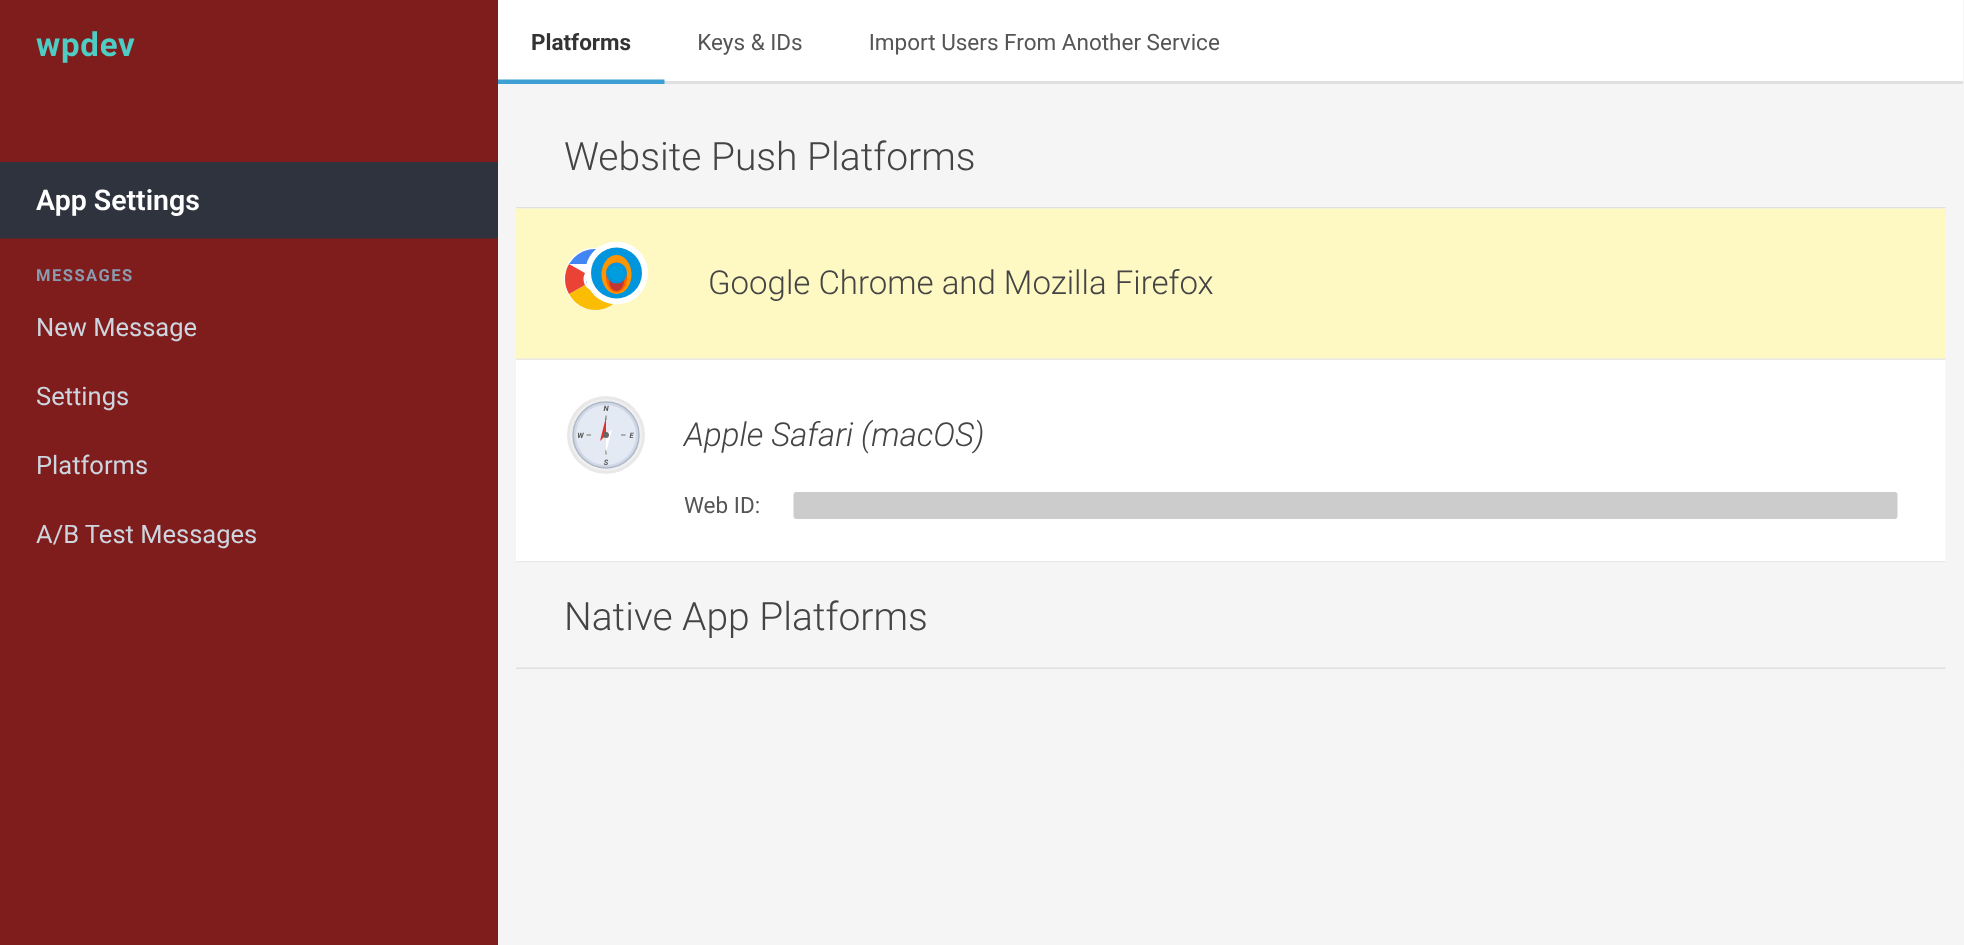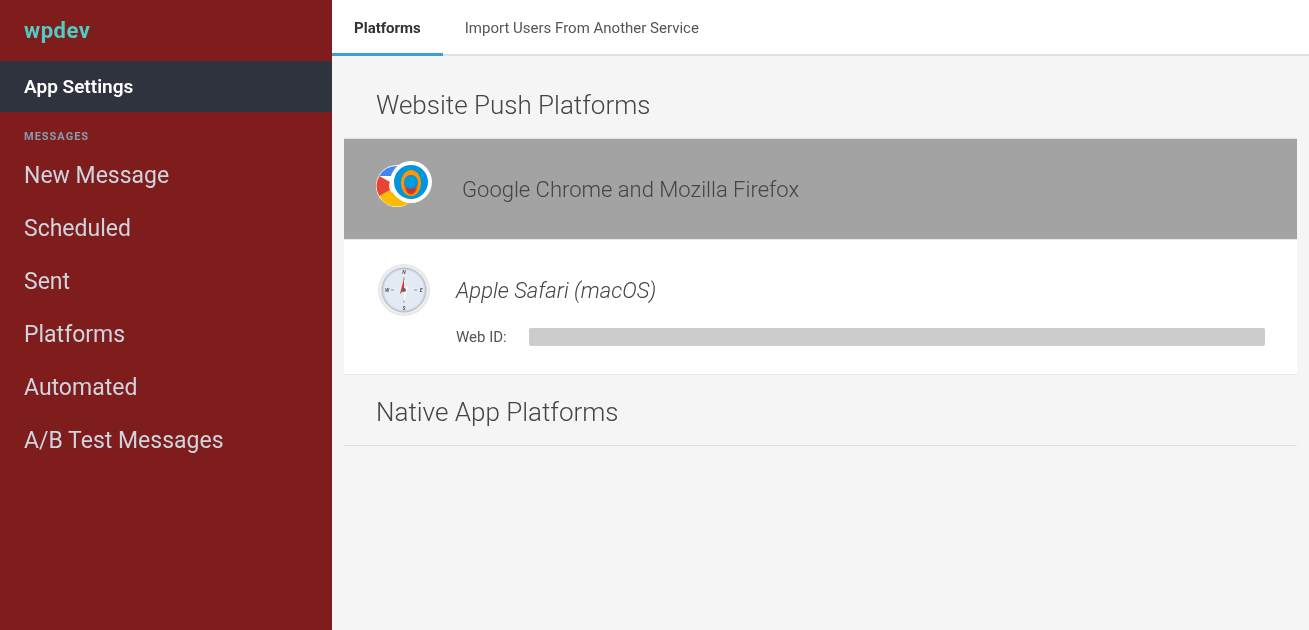--- a/index.html
+++ b/index.html
@@ -21,32 +21,33 @@
       font-weight: 700;
       color: #4ecdc4;
       letter-spacing: 0.5px;
     }
     #sidebar-app-settings {
       padding: 14px 24px;
       font-size: 19px;
       font-weight: 600;
       color: #fff;
       background: #2e333d;
+      margin-top: 47px;
     }
     .sidebar-section-label {
       padding: 18px 19px 6px 24px;
       font-size: 11px;
       font-weight: 700;
       color: #8a9bb0;
       letter-spacing: 1px;
       text-transform: uppercase;
     }
     .sidebar-item {
       padding: 13px 24px;
-      font-size: 23px;
+      font-size: 17px;
       color: #cdd5de;
       cursor: pointer;
       transition: background 0.15s;
     }
 
     
     #main {
       flex: 1;
       display: flex;
       flex-direction: column;
@@ -90,23 +91,23 @@
       font-weight: 300;
       color: #444;
       background: #f5f5f5;
       border-bottom: 1px solid #e0e0e0;
     }
 
     .platform-row {
       display: flex;
       align-items: center;
       padding: 22px 32px;
-      background: #a3a3a3;
+      background: #fef9c3;
       border-bottom: 1px solid #e8e8e8;
-      gap: 30px;
+      gap: 40px;
     }
 
     .platform-icon {
       width: 56px;
       height: 56px;
       flex-shrink: 0;
       display: flex;
       align-items: center;
       justify-content: center;
     }
@@ -176,31 +177,30 @@
     }
   </style>
 </head>
 <body>
 
 <div id="sidebar">
   <div id="sidebar-logo">wpdev</div>
   <div id="sidebar-app-settings">App Settings</div>
   <div class="sidebar-section-label">MESSAGES</div>
   <div class="sidebar-item">New Message</div>
-  <div class="sidebar-item">Scheduled</div>
-  <div class="sidebar-item">Sent</div>
+  <div class="sidebar-item">Settings</div>
   <div class="sidebar-item">Platforms</div>
-  <div class="sidebar-item">Automated</div>
   <div class="sidebar-item">A/B Test Messages</div>
 </div>
 
 <div id="main">
 
   <div id="tabs">
     <div class="tab active">Platforms</div>
+    <div class="tab">Keys &amp; IDs</div>
     <div class="tab">Import Users From Another Service</div>
   </div>
 
   <div id="content">
 
     <div class="section-header">Website Push Platforms</div>
 
     <div class="platform-row">
       <div class="platform-icon chrome-firefox-icon">
 

